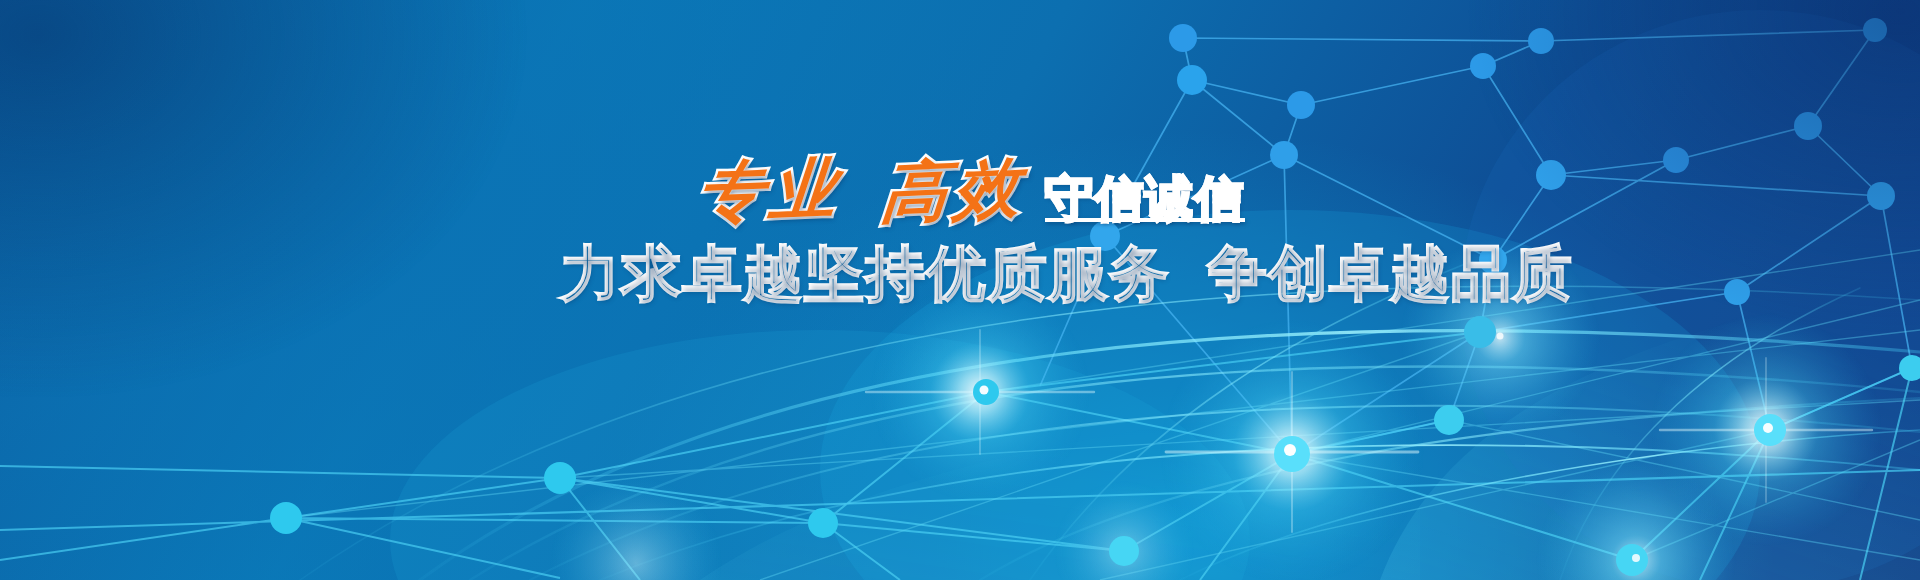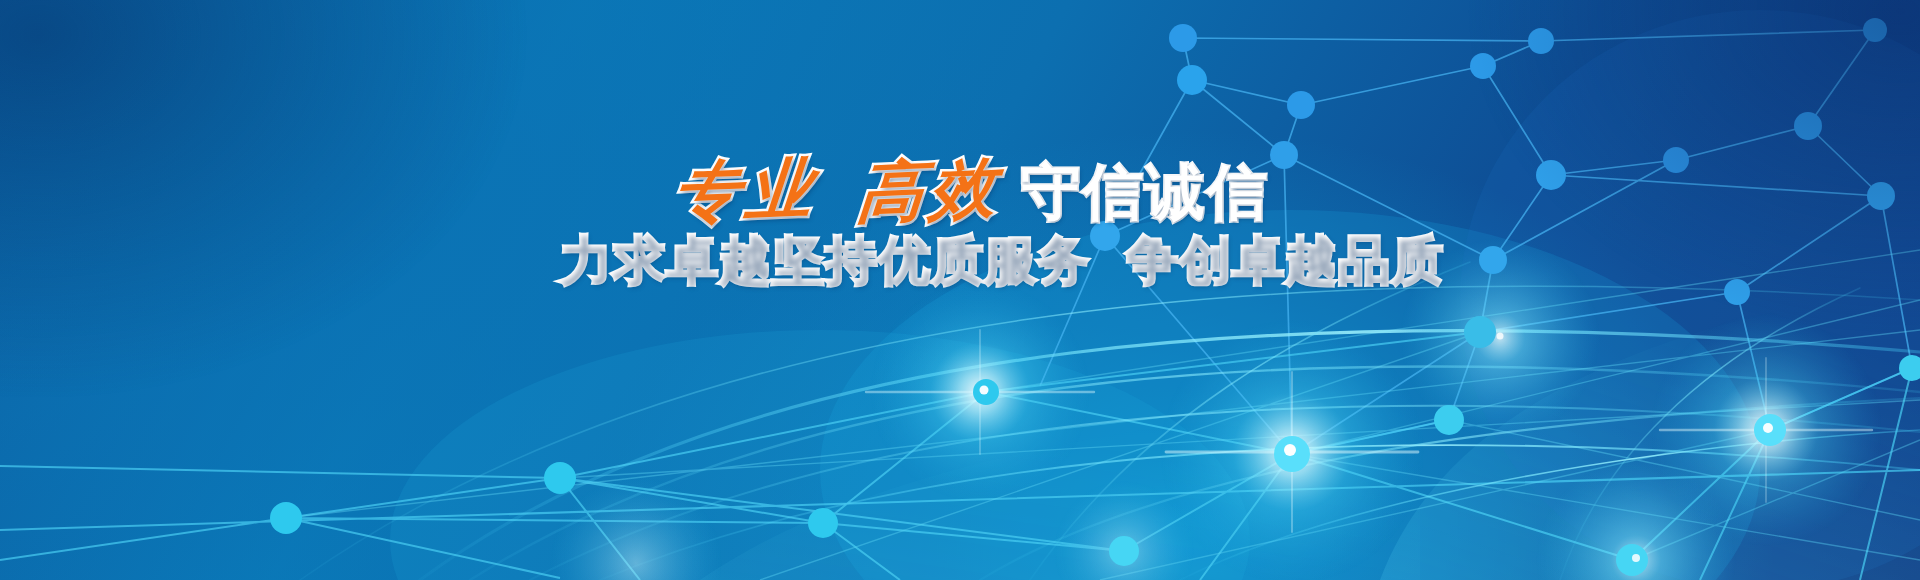--- a/index.html
+++ b/index.html
@@ -70,34 +70,35 @@
       2px 3px 5px rgba(3,40,88,0.45);
     transform: skewX(-7deg) rotate(-2.2deg);
     transform-origin: left bottom;
   }
   .brush-2 {
     transform: skewX(-7deg) rotate(-2.6deg);
     margin-left: 18px;
   }
   .outline-white {
     font-family: "DejaVu Sans", "Liberation Sans", sans-serif;
-    font-size: 60px;
+    font-size: 48px;
     font-weight: 700;
     letter-spacing: 2px;
     color: #ffffff;
     -webkit-text-stroke: 3px #ffffff;
     paint-order: stroke fill;
     text-shadow: 1px 2px 4px rgba(3,40,88,0.40);
     padding-bottom: 4px;
+    text-decoration: underline;
   }
   .line-2 {
-    margin-top: 8px;
+    margin-top: 17px;
     font-family: "DejaVu Sans", "Liberation Sans", sans-serif;
-    font-size: 52px;
-    font-weight: 700;
+    font-size: 60px;
+    font-weight: 400;
     letter-spacing: 1px;
     white-space: nowrap;
     color: transparent;
     -webkit-text-stroke: 3.5px #ffffff;
     paint-order: stroke fill;
     text-shadow: 1px 2px 5px rgba(3,40,88,0.40);
   }
   .line-2 .gap { letter-spacing: 18px; }
 </style>
 </head>

